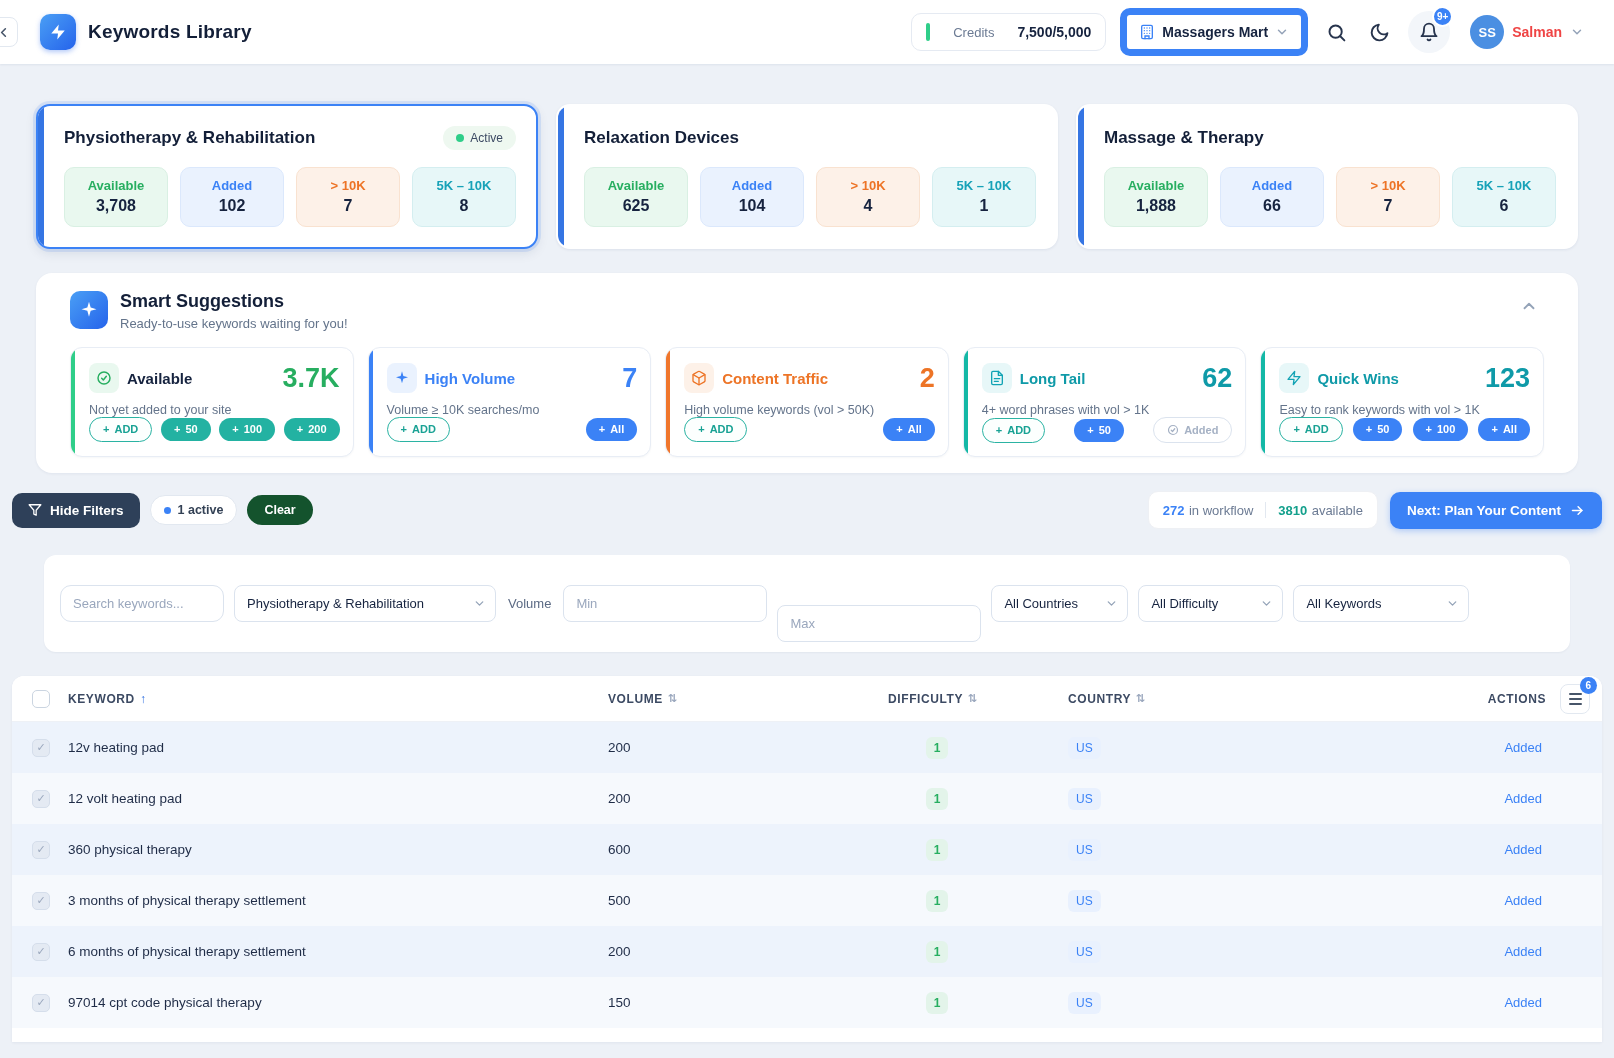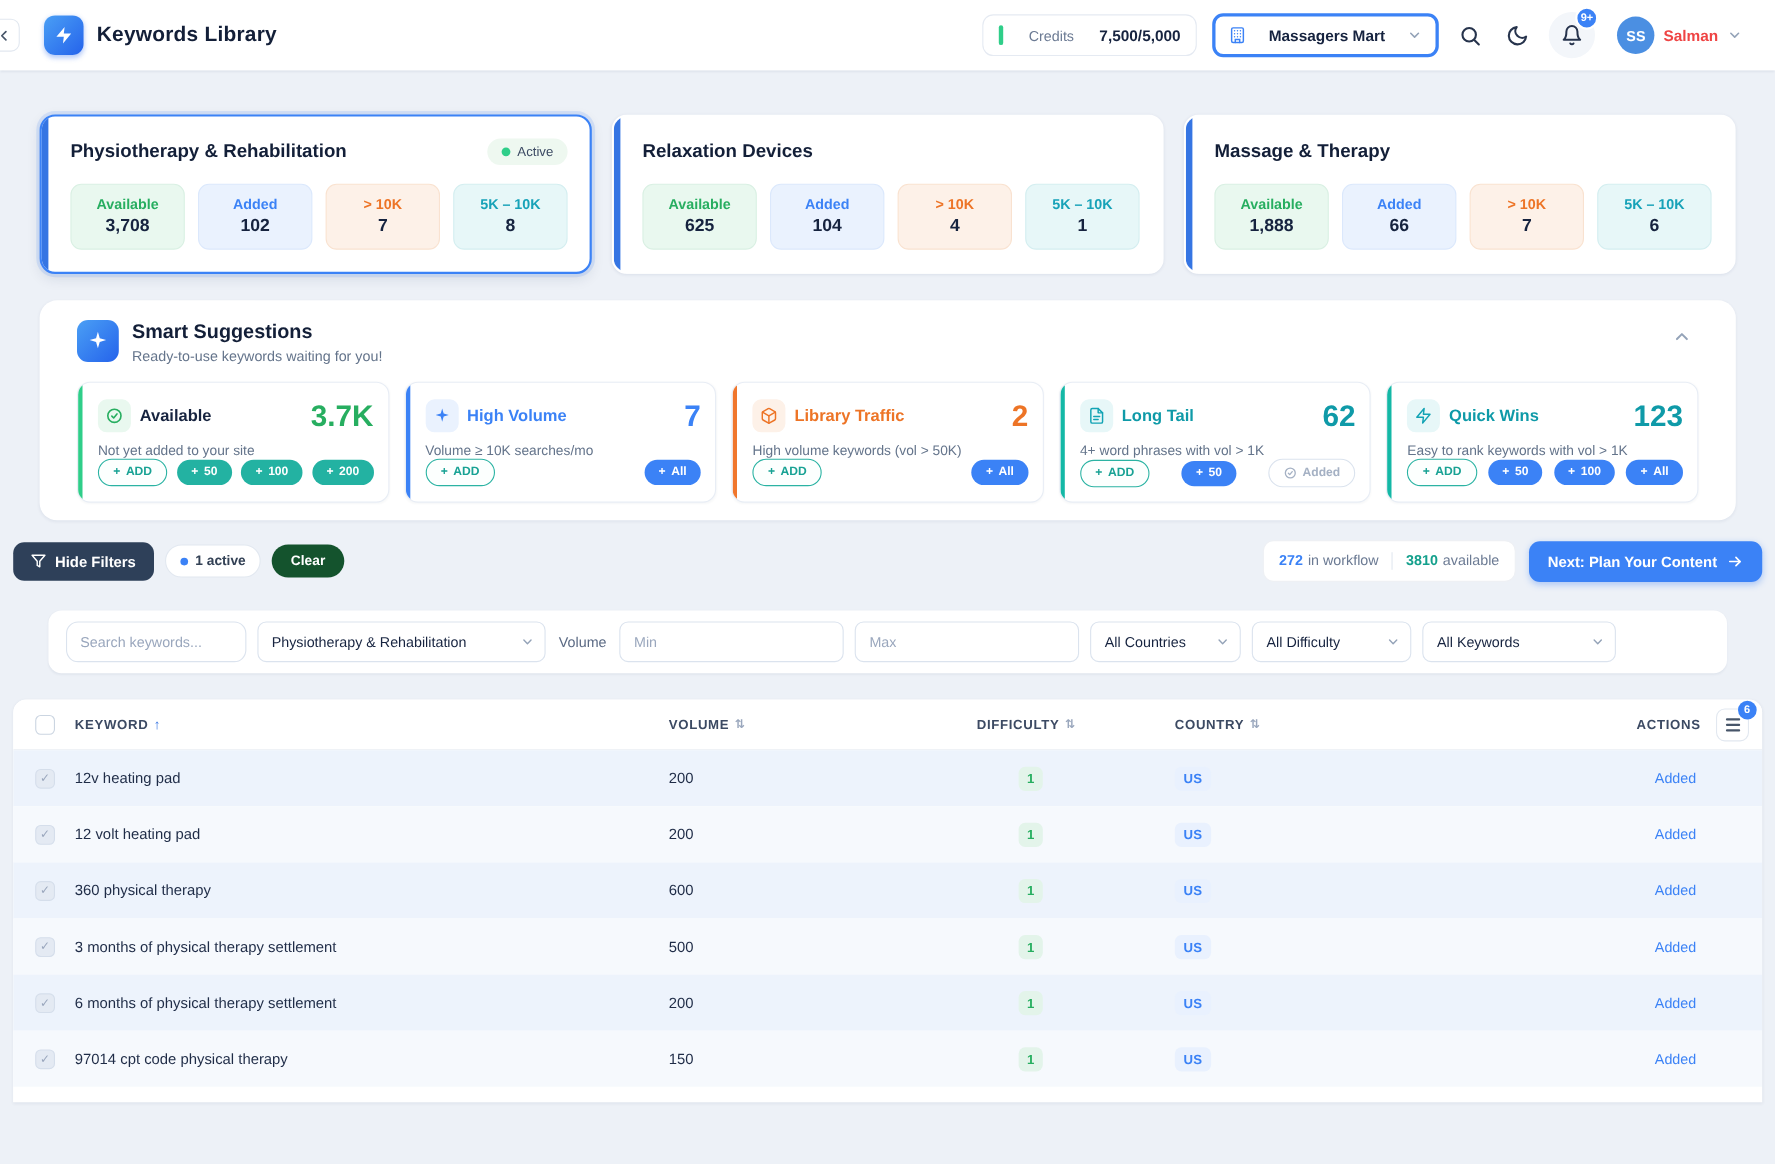--- a/index.html
+++ b/index.html
@@ -15,21 +15,21 @@
   .topbar { height:64px; background:#fff; display:flex; align-items:center; padding:0 24px 0 0; box-shadow:0 1px 2px rgba(16,42,83,.07); }
   .hdr-left { display:flex; align-items:center; gap:12px; }
   .back-btn { width:30px; height:30px; margin-left:-12px; border:1px solid #e2e8f0; background:#fff; border-radius:8px; color:#475569; display:flex; align-items:center; justify-content:center; cursor:pointer; }
   .logo-box { width:36px; height:36px; border-radius:10px; background:linear-gradient(135deg,#4a9ff5,#2563eb); display:flex; align-items:center; justify-content:center; color:#fff; margin-left:10px; box-shadow:0 2px 5px rgba(37,99,235,.35); }
   .app-title { font-size:19px; font-weight:bold; margin:0; letter-spacing:.2px; color:#131f38; }
   .hdr-right { margin-left:auto; display:flex; align-items:center; gap:14px; }
   .credits { display:flex; align-items:center; gap:23px; border:1px solid #e5eaf2; border-radius:10px; padding:9px 14px; background:#fff; }
   .credits-bar { width:4px; height:18px; border-radius:2px; background:#2fce89; }
   .credits-label { font-size:13px; color:#6b7a93; }
   .credits-value { font-size:14px; font-weight:bold; }
-  .org { display:flex; align-items:center; gap:20px; border:3px solid #3b82f6; border-radius:10px; padding:9px 12px; background:#fff; cursor:pointer; color:#3b82f6; }
+  .org { display:flex; align-items:center; gap:7px; border:7px solid #3b82f6; border-radius:10px; padding:9px 12px; background:#fff; cursor:pointer; color:#3b82f6; }
   .org-name { font-size:14px; font-weight:bold; color:#16233f; }
   .icon-btn { background:none; border:none; color:#27344d; cursor:pointer; padding:4px; display:flex; }
   .bell-wrap { position:relative; width:42px; height:42px; border-radius:50%; background:#f3f6fa; border:none; display:flex; align-items:center; justify-content:center; cursor:pointer; color:#27344d; }
   .badge-9 { position:absolute; top:-5px; right:-3px; background:#3b82f6; color:#fff; font-size:10px; font-weight:bold; min-width:21px; height:21px; border-radius:11px; display:flex; align-items:center; justify-content:center; border:2.5px solid #fff; }
   .user-menu { display:flex; align-items:center; gap:8px; cursor:pointer; background:none; border:none; font-family:inherit; }
   .avatar { width:34px; height:34px; border-radius:50%; background:#4b8fe2; color:#fff; font-weight:bold; font-size:13px; display:flex; align-items:center; justify-content:center; }
   .user-name { font-size:14px; font-weight:bold; color:#ef4444; }
   .chev { color:#94a3b8; }
 
   
@@ -90,21 +90,21 @@
   .wf-label { color:#6b7a93; font-size:13px; }
   .av-count { color:#14a08c; font-weight:bold; font-size:13px; }
   .vdiv { width:1px; height:16px; background:#e2e8f0; }
   .next-btn { display:flex; align-items:center; gap:9px; background:#3b82f6; color:#fff; border:none; border-radius:10px; padding:11px 17px; font-size:13.5px; font-weight:bold; cursor:pointer; font-family:inherit; box-shadow:0 2px 6px rgba(59,130,246,.35); }
 
   
   .controls { display:flex; align-items:center; gap:10px; background:#fff; border-radius:12px; margin:26px 44px 0; padding:10px 16px; box-shadow:0 1px 2px rgba(16,42,83,.05); }
   .text-input { height:37px; border:1px solid #dbe3ee; border-radius:8px; padding:0 12px; font-size:13px; font-family:inherit; color:#16233f; background:#fff; }
   .text-input::placeholder { color:#9aa7bd; }
   .search-input { width:164px;border-radius:11px; }
-  .min-input { width:204px; } .max-input { width:204px; }
+  .min-input { width:204px; } .max-input { width:204px;margin-top:40px; }
   .select { display:flex; align-items:center; justify-content:space-between; gap:8px; height:37px; border:1px solid #dbe3ee; border-radius:8px; padding:0 9px 0 12px; font-size:13px; color:#16233f; background:#fff; cursor:pointer; font-family:inherit; }
   .sel-project { width:262px; } .sel-country { width:137px; } .sel-difficulty { width:145px; } .sel-keywords { width:176px; }
   .vol-label { font-size:13px; color:#5b6a84; padding:0 2px; }
 
   
   .table { margin:24px 12px 0; background:#fff; border-radius:12px 12px 0 0; overflow:hidden; box-shadow:0 1px 3px rgba(16,42,83,.06); }
   .t-row { display:grid; grid-template-columns:56px 540px 280px 180px 330px 1fr; align-items:center; height:51px; }
   .t-head { height:46px; background:#fff; border-bottom:1px solid #eef1f6; }
   .th { font-size:12px; font-weight:bold; color:#3c4a63; letter-spacing:.6px; display:flex; align-items:center; gap:5px; background:none; border:none; padding:0; font-family:inherit; cursor:pointer; }
   .sort-up::after { content:"↑"; color:#2f6fe0; font-size:12px; font-weight:bold; }
@@ -116,21 +116,21 @@
   .menu-badge { position:absolute; top:-8px; right:-8px; width:17px; height:17px; border-radius:50%; background:#3b82f6; color:#fff; font-size:10px; font-weight:bold; display:flex; align-items:center; justify-content:center; }
   .t-body .t-row:nth-child(odd) { background:#edf3fc; }
   .t-body .t-row:nth-child(even) { background:#f6f9fd; }
   .cb { width:18px; height:18px; margin-left:20px; border-radius:5px; display:flex; align-items:center; justify-content:center; cursor:pointer; }
   .cb-head { background:#fff; border:1.5px solid #cbd5e1; }
   .cb-row { background:#e4eaf3; border:1px solid #d5deeb; color:#9aa7bd; font-size:11px; }
   .cb-row::after { content:"✓"; }
   .cell-keyword, .cell-volume { font-size:13.5px; color:#1f2c47; }
   .cell-diff { padding-left:38px; }
   .diff-pill { display:inline-flex; align-items:center; justify-content:center; min-width:22px; height:22px; border-radius:6px; background:#e3f4ea; color:#27ae60; font-size:12px; font-weight:bold; padding:0 6px; }
-  .country-pill { display:inline-flex; align-items:center; justify-content:center; height:22px; border-radius:6px; background:#e9f1fe; color:#3b82f6; font-size:12px; font-weight:bold; padding:0 8px;text-align:right; }
+  .country-pill { display:inline-flex; align-items:center; justify-content:center; height:22px; border-radius:6px; background:#e9f1fe; color:#3b82f6; font-size:12px; font-weight:normal; padding:0 8px;text-align:right; }
   .cell-action { display:flex; justify-content:flex-end; padding-right:60px; font-size:13px; color:#3b82f6; }
   .t-footer { height:14px; background:#fff; }
 </style>
 </head>
 <body>
 
 <header class="topbar">
   <div class="hdr-left">
     <button class="back-btn">
       <svg width="15" height="15" viewBox="0 0 24 24" fill="none" stroke="currentColor" stroke-width="2.5" stroke-linecap="round" stroke-linejoin="round">
@@ -351,21 +351,21 @@
     <div class="sg-card">
       <span class="sg-accent a-orange"></span>
       <div class="sg-top">
         <span class="sg-icon i-orange">
           <svg width="16" height="16" viewBox="0 0 24 24" fill="none" stroke="currentColor" stroke-width="2" stroke-linecap="round" stroke-linejoin="round">
               <path d="M21 16V8a2 2 0 0 0-1-1.73l-7-4a2 2 0 0 0-2 0l-7 4A2 2 0 0 0 3 8v8a2 2 0 0 0 1 1.73l7 4a2 2 0 0 0 2 0l7-4A2 2 0 0 0 21 16z"></path>
               <polyline points="3.27 6.96 12 12.01 20.73 6.96"></polyline>
               <line x1="12" y1="22.08" x2="12" y2="12"></line>
             </svg>
         </span>
-        <span class="sg-title t-orange">Library Traffic</span>
+        <span class="sg-title t-orange">Content Traffic</span>
         <span class="sg-value v-orange">2</span>
       </div>
       <div class="sg-desc">High volume keywords (vol &gt; 50K)</div>
       <div class="sg-actions">
         <button class="btn btn-outline">
             <span class="plus-sign"></span>
             <span>ADD</span>
           </button>
         <button class="btn btn-blue">
             <span class="plus-sign"></span>

